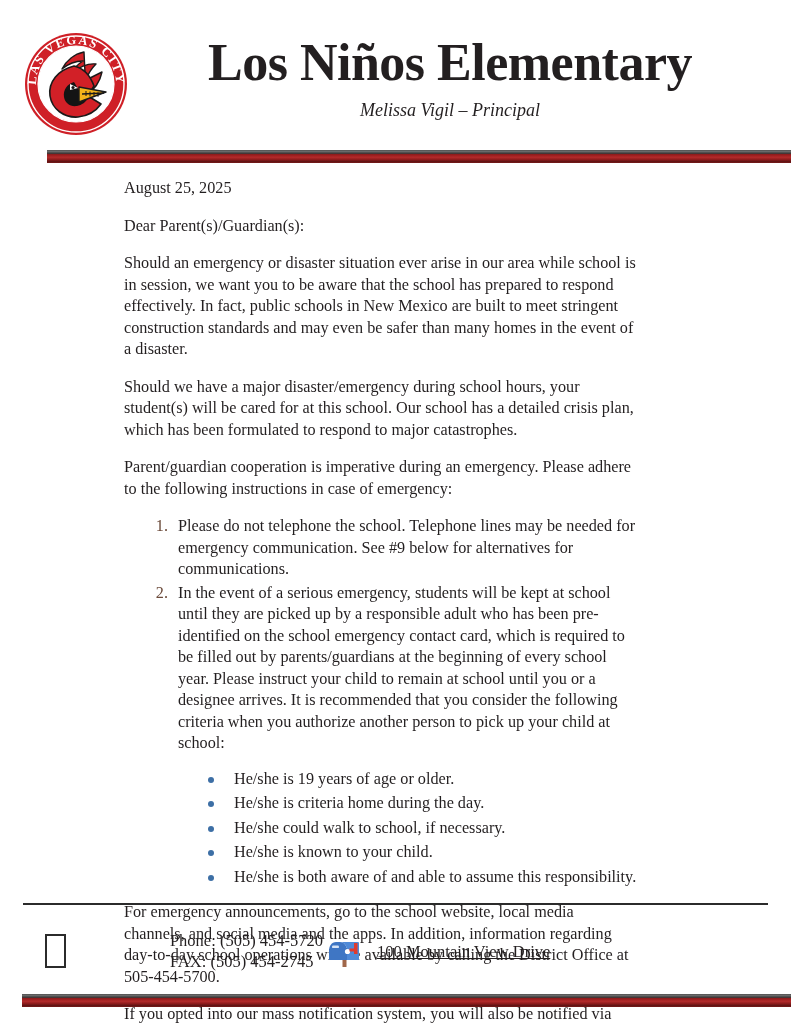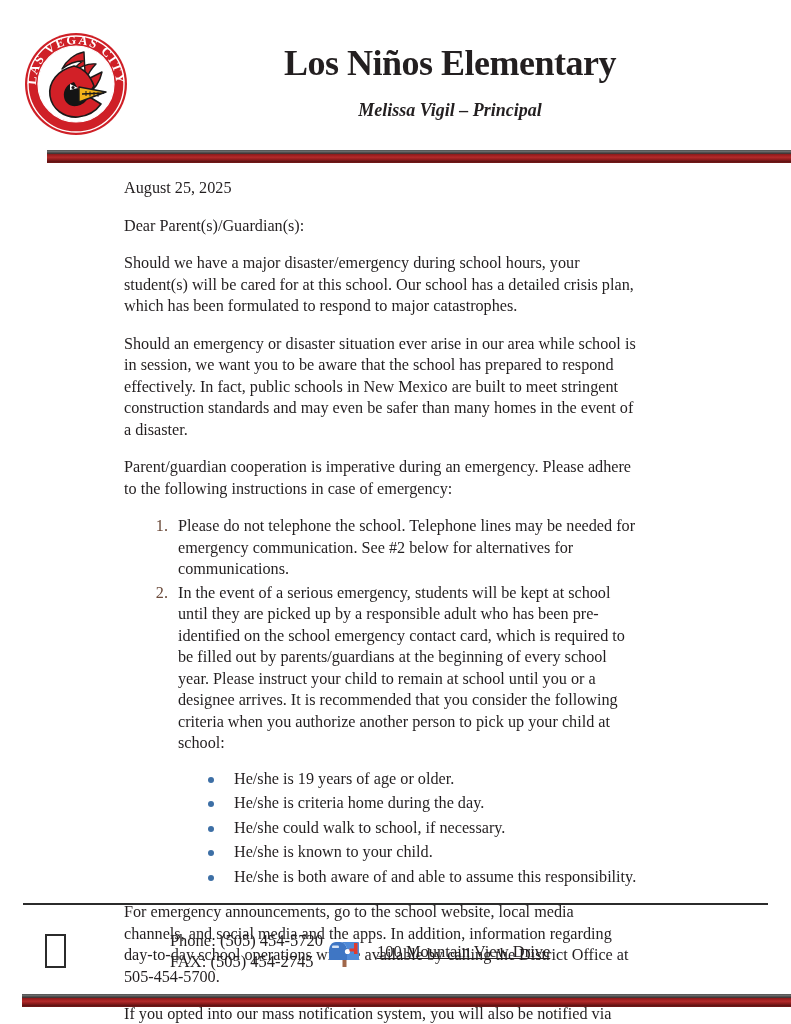--- a/index.html
+++ b/index.html
@@ -32,34 +32,33 @@
   .title-block {
     position: absolute;
     left: 140px;
     top: 34px;
     width: 620px;
     text-align: center;
   }
   .school-title {
     font-family: "Liberation Serif", "DejaVu Serif", serif;
     font-weight: bold;
-    font-size: 36px;
+    font-size: 52px;
     line-height: 58px;
     letter-spacing: -0.5px;
     color: #231f20;
     white-space: nowrap;
   }
   .principal {
     font-family: "Liberation Serif", "DejaVu Serif", serif;
     font-style: italic;
     font-size: 18px;
     line-height: 24px;
     margin-top: 6px;
     color: #231f20;
-    font-weight: bold;
   }
 
   
   .bar-wrap {
     position: relative;
     height: 20px;
   }
   .bar {
     position: absolute;
     left: 47px;
@@ -233,26 +232,26 @@
     </div>
   </div>
 
   <div class="bar-wrap">
     <div class="bar"></div>
   </div>
 
   <div class="content">
     <p>August 25, 2025</p>
     <p>Dear Parent(s)/Guardian(s):</p>
+    <p>Should an emergency or disaster situation ever arise in our area while school is in session, we want you to be aware that the school has prepared to respond effectively. In fact, public schools in New Mexico are built to meet stringent construction standards and may even be safer than many homes in the event of a disaster.</p>
     <p>Should we have a major disaster/emergency during school hours, your student(s) will be cared for at this school. Our school has a detailed crisis plan, which has been formulated to respond to major catastrophes.</p>
-    <p>Should an emergency or disaster situation ever arise in our area while school is in session, we want you to be aware that the school has prepared to respond effectively. In fact, public schools in New Mexico are built to meet stringent construction standards and may even be safer than many homes in the event of a disaster.</p>
     <p>Parent/guardian cooperation is imperative during an emergency. Please adhere to the following instructions in case of emergency:</p>
 
     <ol class="numlist">
-      <li>Please do not telephone the school. Telephone lines may be needed for emergency communication. See #2 below for alternatives for communications.</li>
+      <li>Please do not telephone the school. Telephone lines may be needed for emergency communication. See #9 below for alternatives for communications.</li>
       <li>In the event of a serious emergency, students will be kept at school until they are picked up by a responsible adult who has been pre-identified on the school emergency contact card, which is required to be filled out by parents/guardians at the beginning of every school year. Please instruct your child to remain at school until you or a designee arrives. It is recommended that you consider the following criteria when you authorize another person to pick up your child at school:</li>
     </ol>
 
     <ul class="bullets">
       <li>He/she is 19 years of age or older.</li>
       <li>He/she is criteria home during the day.</li>
       <li>He/she could walk to school, if necessary.</li>
       <li>He/she is known to your child.</li>
       <li>He/she is both aware of and able to assume this responsibility.</li>
     </ul>

